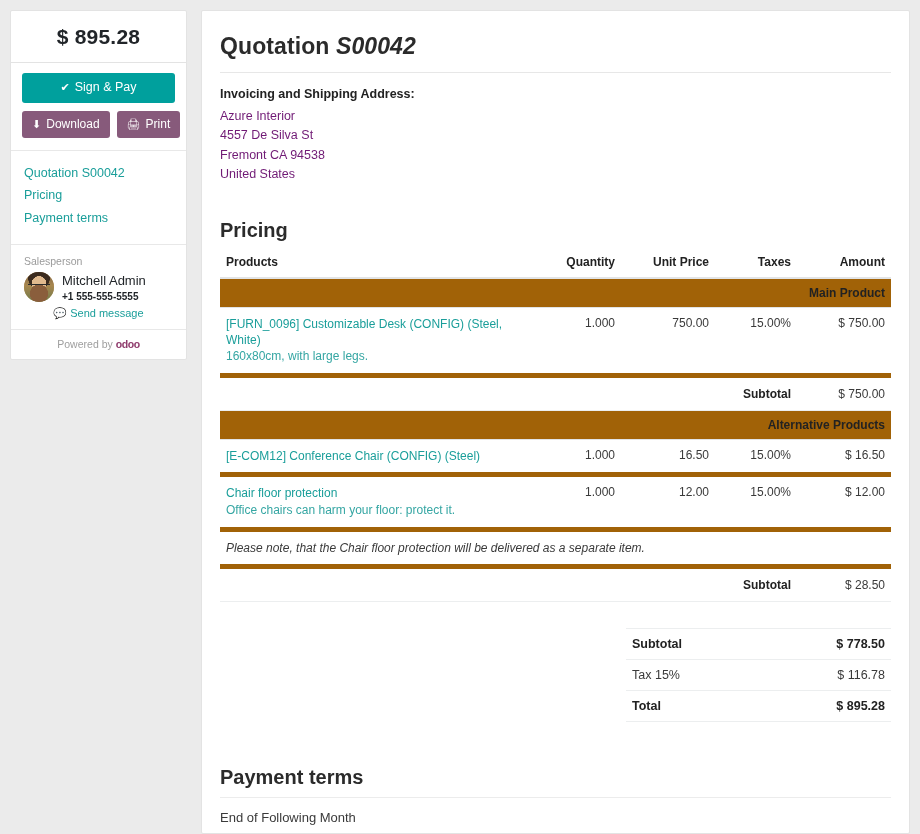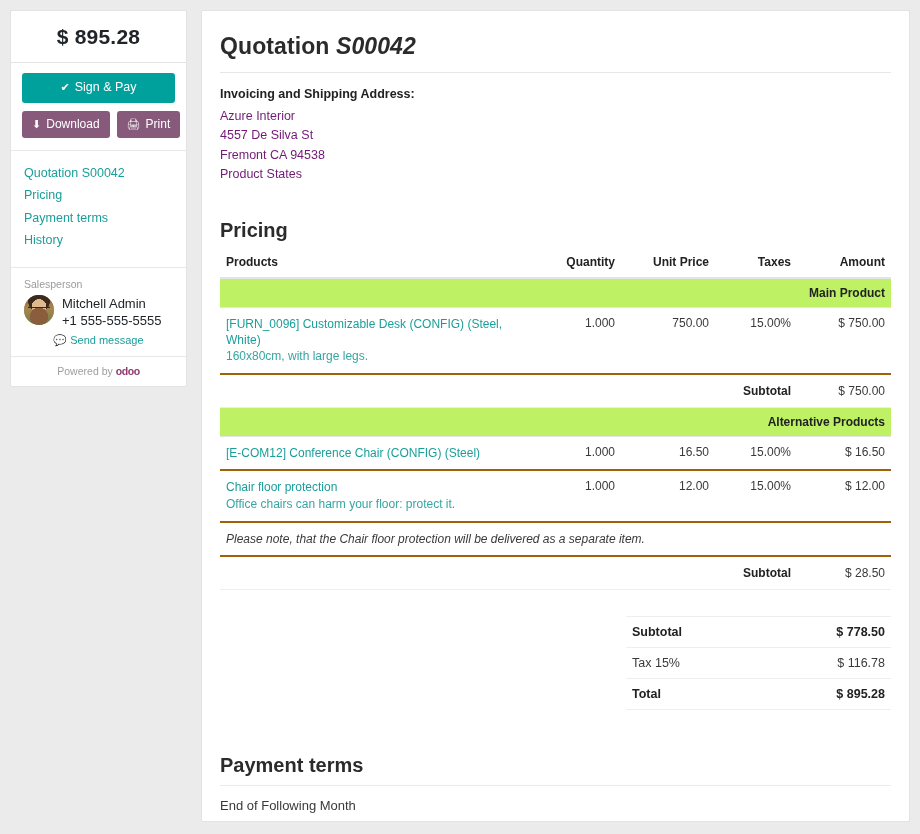--- a/index.html
+++ b/index.html
@@ -131,23 +131,24 @@
     top: 12px; left: 4px;
     width: 22px; height: 5px;
     border-top: 1.5px solid #2b2b2b;
   }
   .sp-name {
     font-size: 13px;
     color: #212529;
     line-height: 1.35;
   }
   .sp-phone {
-    font-size: 13px;
+    font-size: 10px;
     color: #212529;
     line-height: 1.35;
+    font-weight: bold;
   }
   .sp-msg {
     margin-top: 4px;
     text-align: center;
     font-size: 11px;
   }
   .sp-msg a {
     color: #1a9e9a;
     text-decoration: none;
     cursor: pointer;
@@ -224,28 +225,28 @@
     font-weight: bold;
     color: #222;
     text-align: right;
     padding: 7px 6px 8px 6px;
     border-bottom: 2px solid #e2e4e6;
     white-space: nowrap;
   }
   table.price th.left { text-align: left; }
   table.price td {
     padding: 8px 6px;
-    border-bottom: 2px solid #a16207;
+    border-bottom: 5px solid #a16207;
     vertical-align: top;
     text-align: right;
     color: #3a3a3a;
   }
   table.price td.left { text-align: left; }
   tr.section-row td {
-    background: #bef264;
+    background: #a16207;
     font-weight: bold;
     color: #222;
     font-size: 12px;
     padding: 7px 6px;
     border-bottom: 1px solid #e1e3e5;
   }
   .prod-link {
     color: #1a9e9a;
     text-decoration: none;
     cursor: pointer;
@@ -333,21 +334,20 @@
             <span class="ico">🖨</span>
             <span>Print</span>
           </button>
         </div>
       </div>
 
       <nav class="nav-list">
         <a href="#">Quotation S00042</a>
         <a href="#">Pricing</a>
         <a href="#">Payment terms</a>
-        <a href="#">History</a>
       </nav>
 
       <div class="salesperson">
         <div class="sp-label">Salesperson</div>
         <div class="sp-row">
           <div class="avatar">
             <div class="face"></div>
             <div class="glasses"></div>
           </div>
           <div>
@@ -376,21 +376,21 @@
         <span>Quotation</span>
         <em>S00042</em>
       </h1>
       <hr class="rule">
 
 
       <div class="addr-head">Invoicing and Shipping Address:</div>
       <div class="addr-line">Azure Interior</div>
       <div class="addr-line">4557 De Silva St</div>
       <div class="addr-line">Fremont CA 94538</div>
-      <div class="addr-line">Product States</div>
+      <div class="addr-line">United States</div>
 
       <h2 class="section">Pricing</h2>
 
       <table class="price">
         <thead>
           <tr>
             <th class="left">Products</th>
             <th class="col-qty">Quantity</th>
             <th class="col-up">Unit Price</th>
             <th class="col-tax">Taxes</th>

